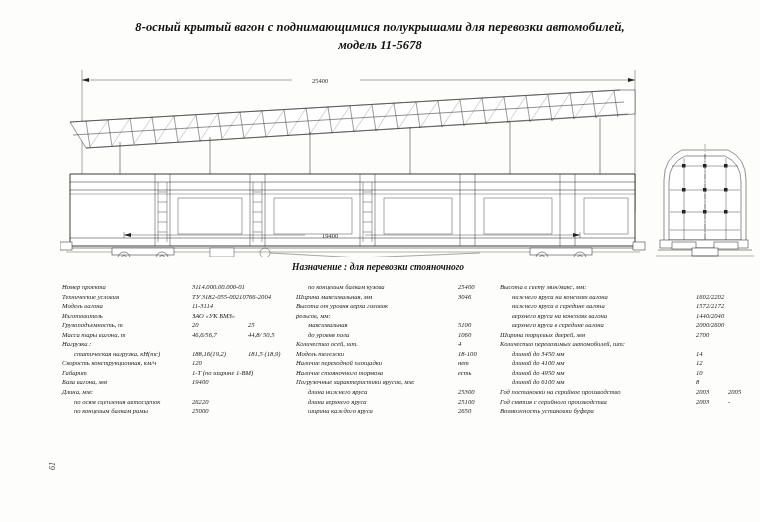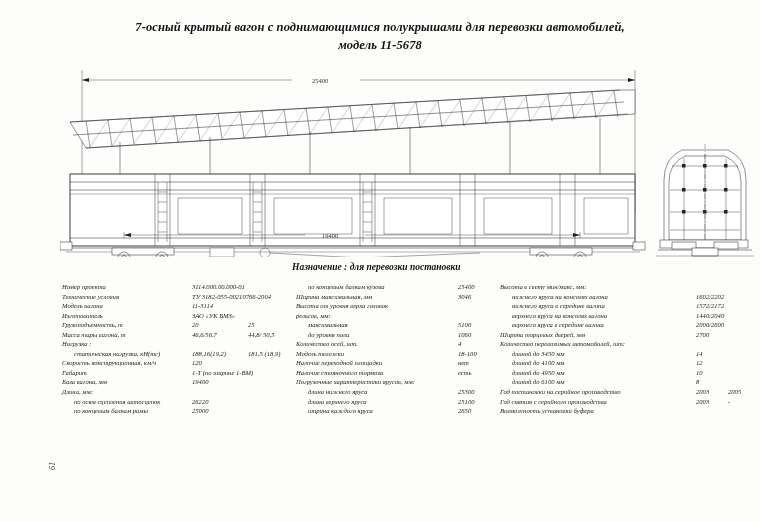--- a/index.html
+++ b/index.html
@@ -120,21 +120,21 @@
     transform: rotate(-90deg);
     transform-origin: left top;
   }
 </style>
 </head>
 <body>
 
 <div class="page">
 
   <div class="title-block">
-    <div class="title-line">7-осный крытый вагон с поднимающимися полукрышами для перевозки автомобилей,</div>
+    <div class="title-line">8-осный крытый вагон с поднимающимися полукрышами для перевозки автомобилей,</div>
     <div class="title-line">модель 11-5678</div>
   </div>
 
   <div class="drawing">
     <svg class="dwg" width="700" height="195" viewBox="0 0 700 195" xmlns="http://www.w3.org/2000/svg">
       <g stroke="#222" fill="none" stroke-width="0.5">
 
         <g stroke-width="0.4">
           <line x1="22" y1="8" x2="22" y2="160"></line>
           <line x1="575" y1="8" x2="575" y2="150"></line>
@@ -353,21 +353,21 @@
           <rect x="632" y="186" width="26" height="8" fill="#fff"></rect>
           <line x1="596" y1="194" x2="694" y2="194" stroke-width="0.35"></line>
         </g>
       </g>
 
       <text class="dim-text" x="252" y="21">25400</text>
       <text class="dim-text" x="262" y="176">19400</text>
     </svg>
   </div>
 
-  <div class="assignment">Назначение : для перевозки постановки</div>
+  <div class="assignment">Назначение : для перевозки стояночного</div>
 
   <div class="specs">
     <div class="col col-left">
         <div class="row">
           <span class="lbl">Номер проекта</span>
           <span class="v1">3114.000.00.000-01</span>
         </div>
         <div class="row">
           <span class="lbl">Технические условия</span>
           <span class="v1">ТУ 3182-055-00210766-2004</span>

